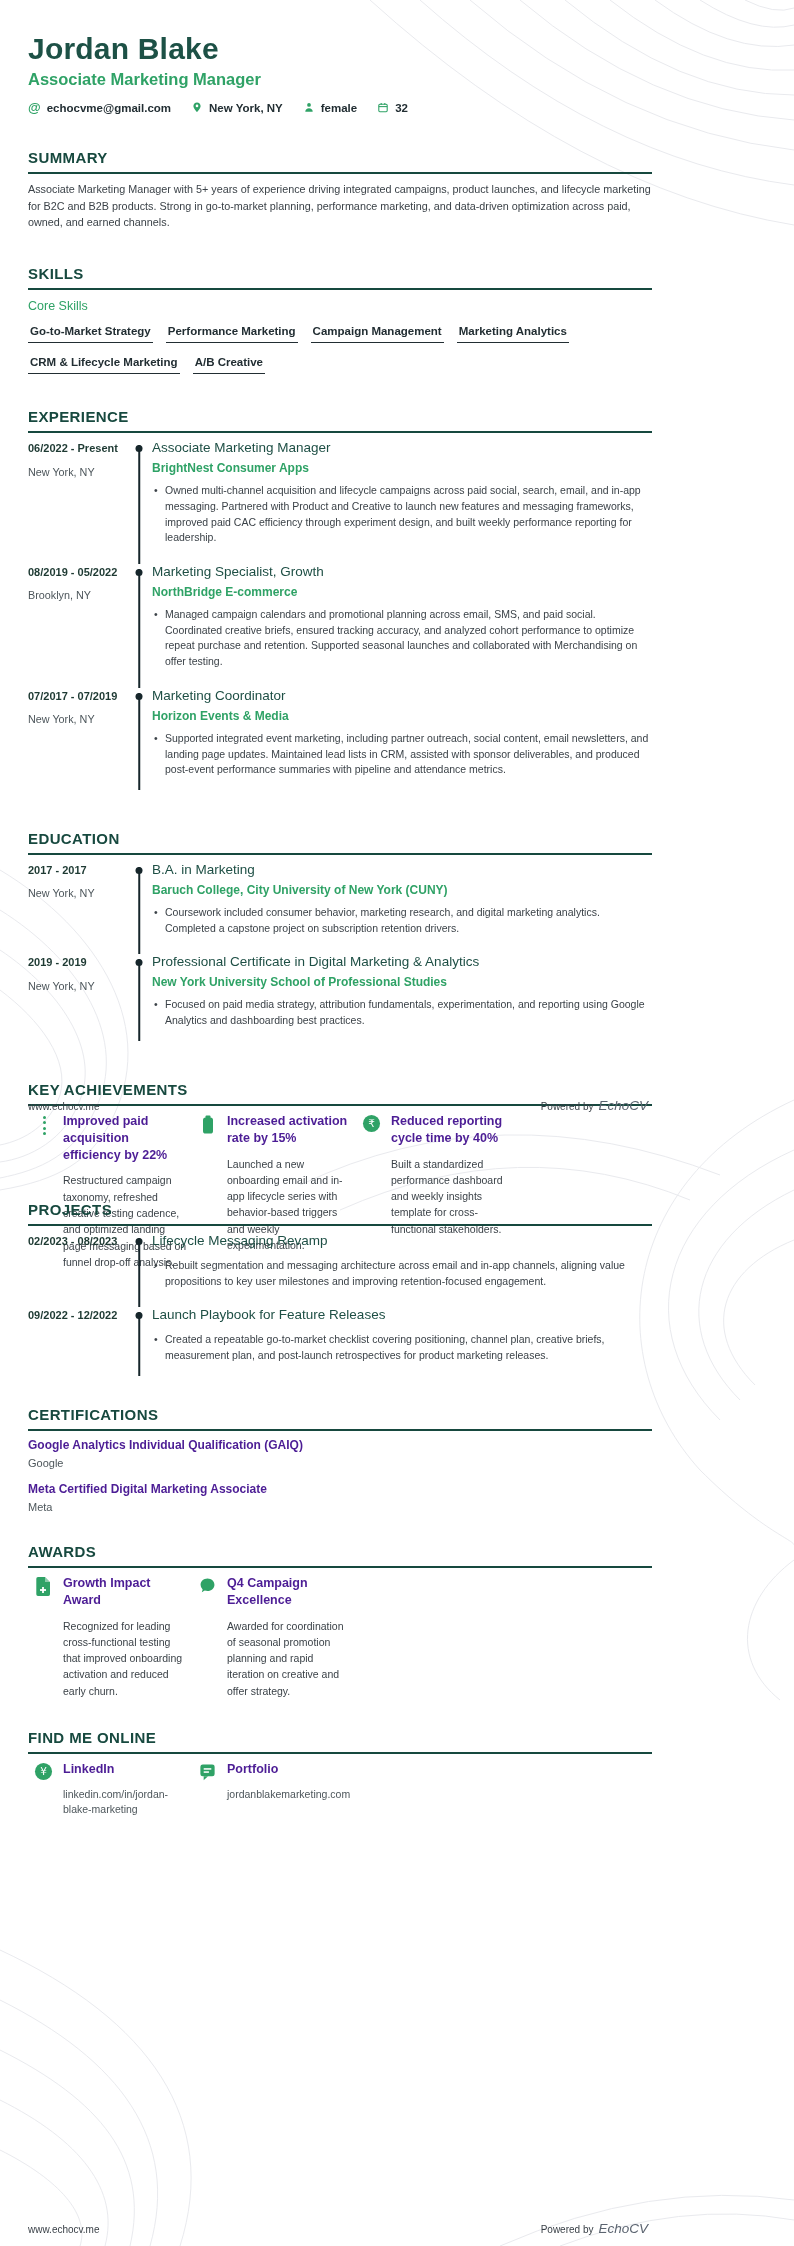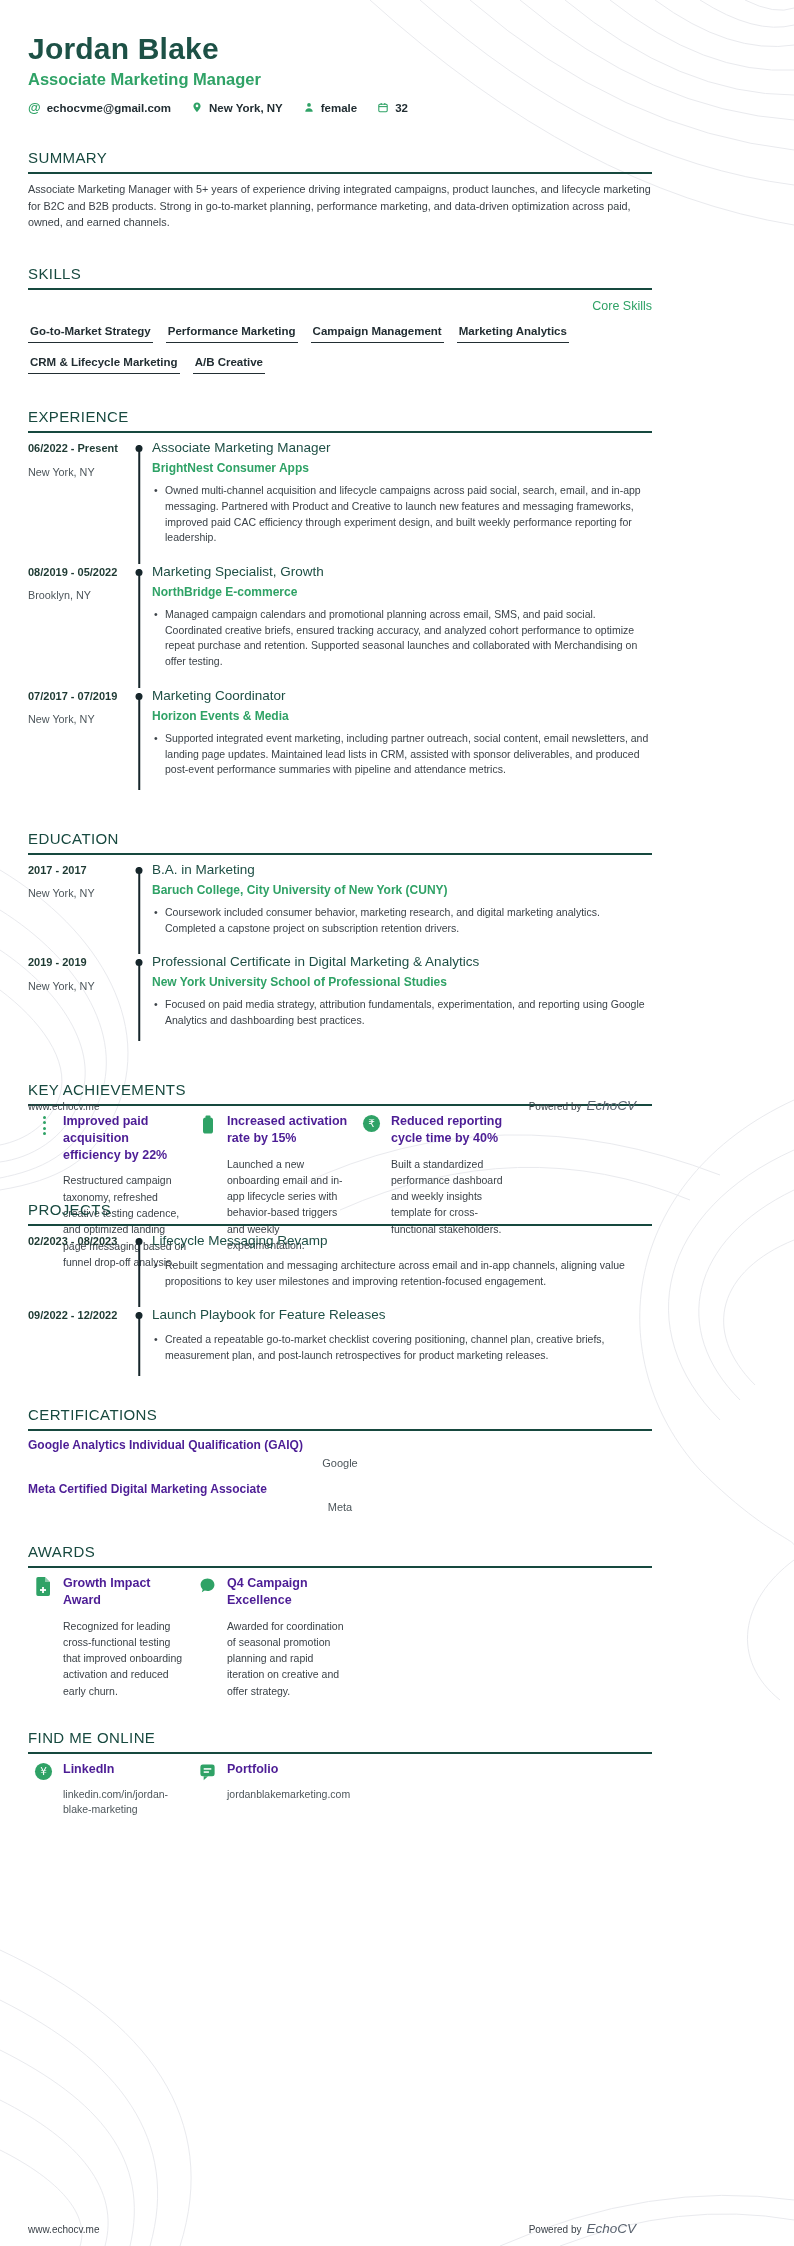--- a/index.html
+++ b/index.html
@@ -25,28 +25,28 @@
   .name{font-size:30px;font-weight:bold;color:#1d5146;letter-spacing:.2px;line-height:1.1;}
   .job-title{font-size:16.5px;font-weight:bold;color:var(--accent);margin-top:5px;}
   .contact-row{display:flex;align-items:center;gap:20px;margin-top:11px;font-size:11.5px;font-weight:bold;color:#222e33;}
   .contact-item{display:flex;align-items:center;gap:6px;}
   .contact-item .ic{display:inline-flex;align-items:center;color:var(--accent);}
   .at-glyph{font-size:13px;font-weight:bold;color:#6fbf95;}
 
   
   .section{margin-top:34px;}
   .sec-h{
-    font-size:15px;font-weight:normal;color:var(--dark);letter-spacing:.4px;
+    font-size:15px;font-weight:bold;color:var(--dark);letter-spacing:.4px;
     border-bottom:2px solid var(--dark);padding-bottom:6px;
   }
   .sec-body{padding-top:7px;}
   .summary-text{font-size:10.8px;line-height:1.55;color:var(--body);}
 
   
-  .skills-group{font-size:12.5px;color:var(--accent);margin:2px 0 12px;text-align:right;}
+  .skills-group{font-size:12.5px;color:var(--accent);margin:2px 0 12px;}
   .skills-list{display:flex;flex-wrap:wrap;column-gap:28px;row-gap:15px;gap:13px;}
   .skill{font-size:11.5px;font-weight:bold;color:#222e33;border-bottom:1.5px solid #222e33;padding:0 2px 5px;}
 
   
   .tl-row{display:grid;grid-template-columns:98px 26px 1fr;}
   .tl-mid{position:relative;}
   .tl-mid::before{content:"";position:absolute;left:50%;transform:translateX(-50%);top:5px;bottom:0;width:1.5px;background:var(--dot);}
   .tl-mid::after{content:"";position:absolute;left:50%;transform:translateX(-50%);top:5px;width:7px;height:7px;border-radius:50%;background:var(--dot);}
   .tl-row:last-child .tl-mid::before{bottom:6px;}
   .tl-dates{font-size:11px;font-weight:bold;color:#1e3a33;line-height:1.4;padding-top:1px;}
@@ -61,24 +61,24 @@
   .cards{display:grid;grid-template-columns:repeat(3,155px);gap:14px 9px;padding-left:6px;}
   .card{display:grid;grid-template-columns:20px 1fr;column-gap:9px;align-items:start;}
   .card .ic{display:inline-flex;margin-top:1px;color:var(--accent);}
   .card-title{font-size:12.5px;font-weight:bold;color:#4c1d95;line-height:1.35;}
   .card-text{font-size:10.5px;line-height:1.55;color:var(--body);margin-top:9px;}
   .card-url{font-size:10.5px;line-height:1.5;color:var(--muted);margin-top:9px;word-break:break-word;}
 
   
   .cert-item{margin-bottom:13px;}
   .cert-title{font-size:12px;font-weight:bold;color:#4c1d95;}
-  .cert-issuer{font-size:11px;color:var(--muted);margin-top:5px;text-align:center;}
-
-  
-  .page-footer{position:absolute;left:28px;right:44px;bottom:10px;display:flex;justify-content:space-between;align-items:baseline;}
+  .cert-issuer{font-size:11px;color:var(--muted);margin-top:5px;}
+
+  
+  .page-footer{position:absolute;left:28px;right:32px;bottom:10px;display:flex;justify-content:space-between;align-items:baseline;}
   .footer-site{font-size:10px;color:#383f46;}
   .powered{display:flex;align-items:baseline;gap:5px;}
   .powered-prefix{font-size:10px;color:#383f46;}
   .powered-brand{font-size:13.5px;color:#5b6470;font-style:italic;}
 
   .dots-col{display:flex;flex-direction:column;gap:2.5px;align-items:center;width:20px;padding-top:2px;}
   .dots-col i{width:3px;height:3px;border-radius:50%;background:var(--accent);display:block;}
 </style>
 </head>
 <body>

